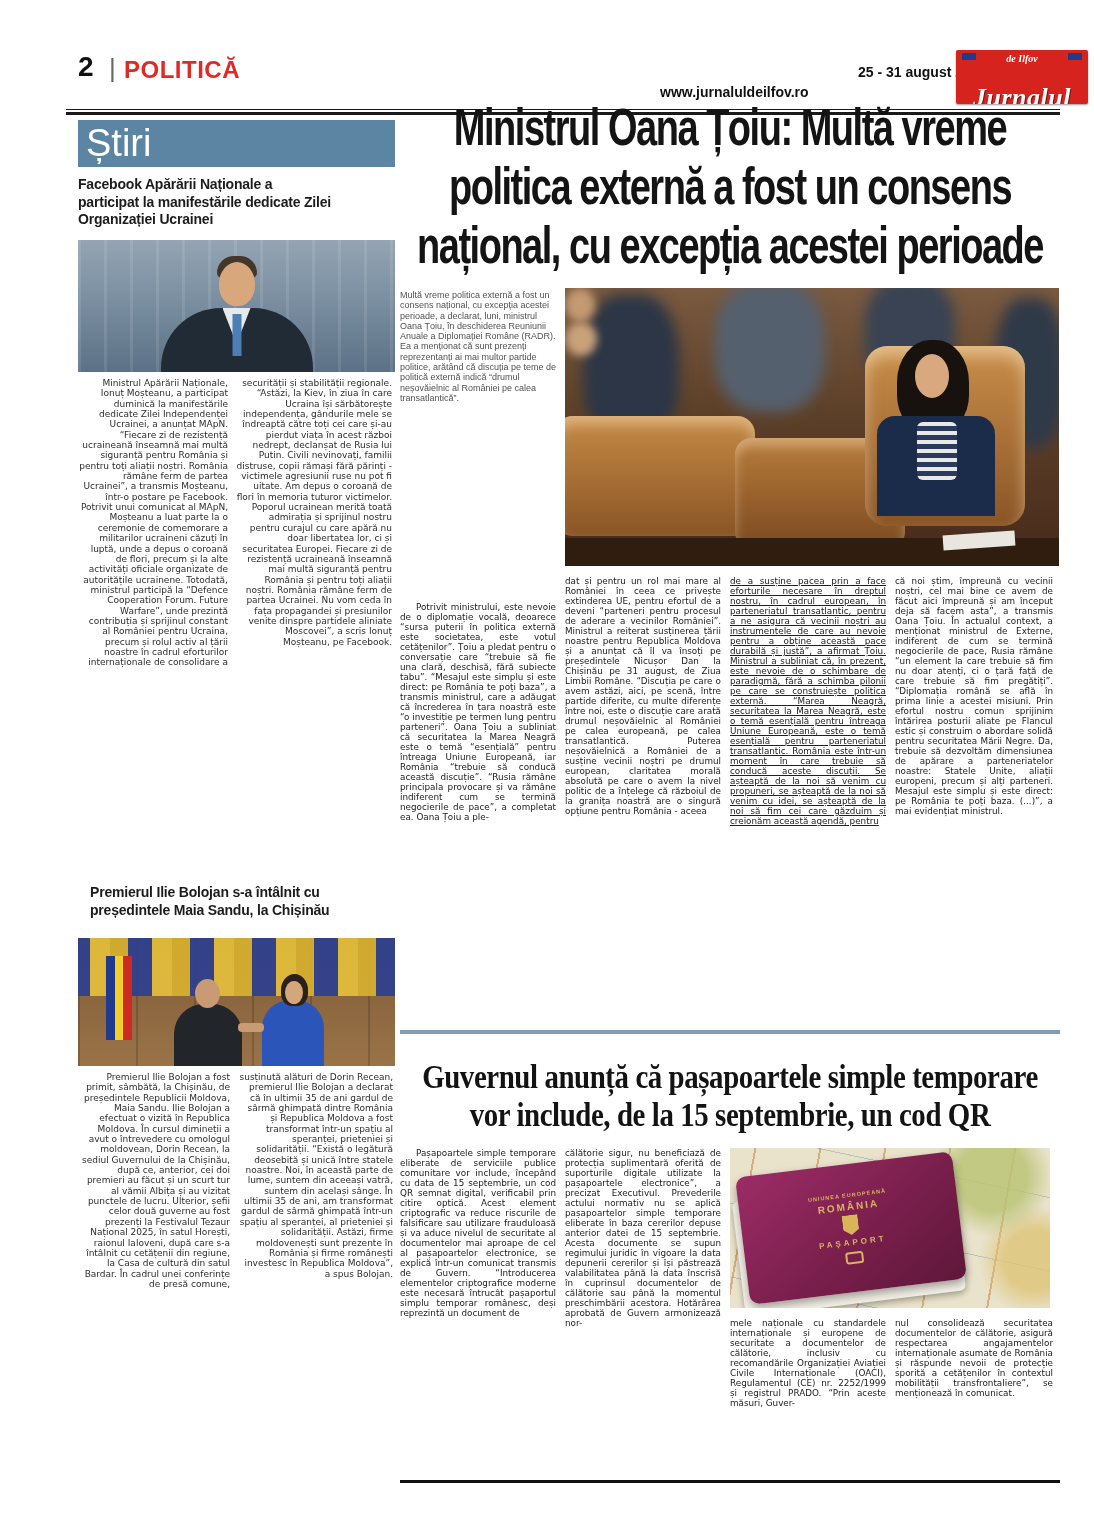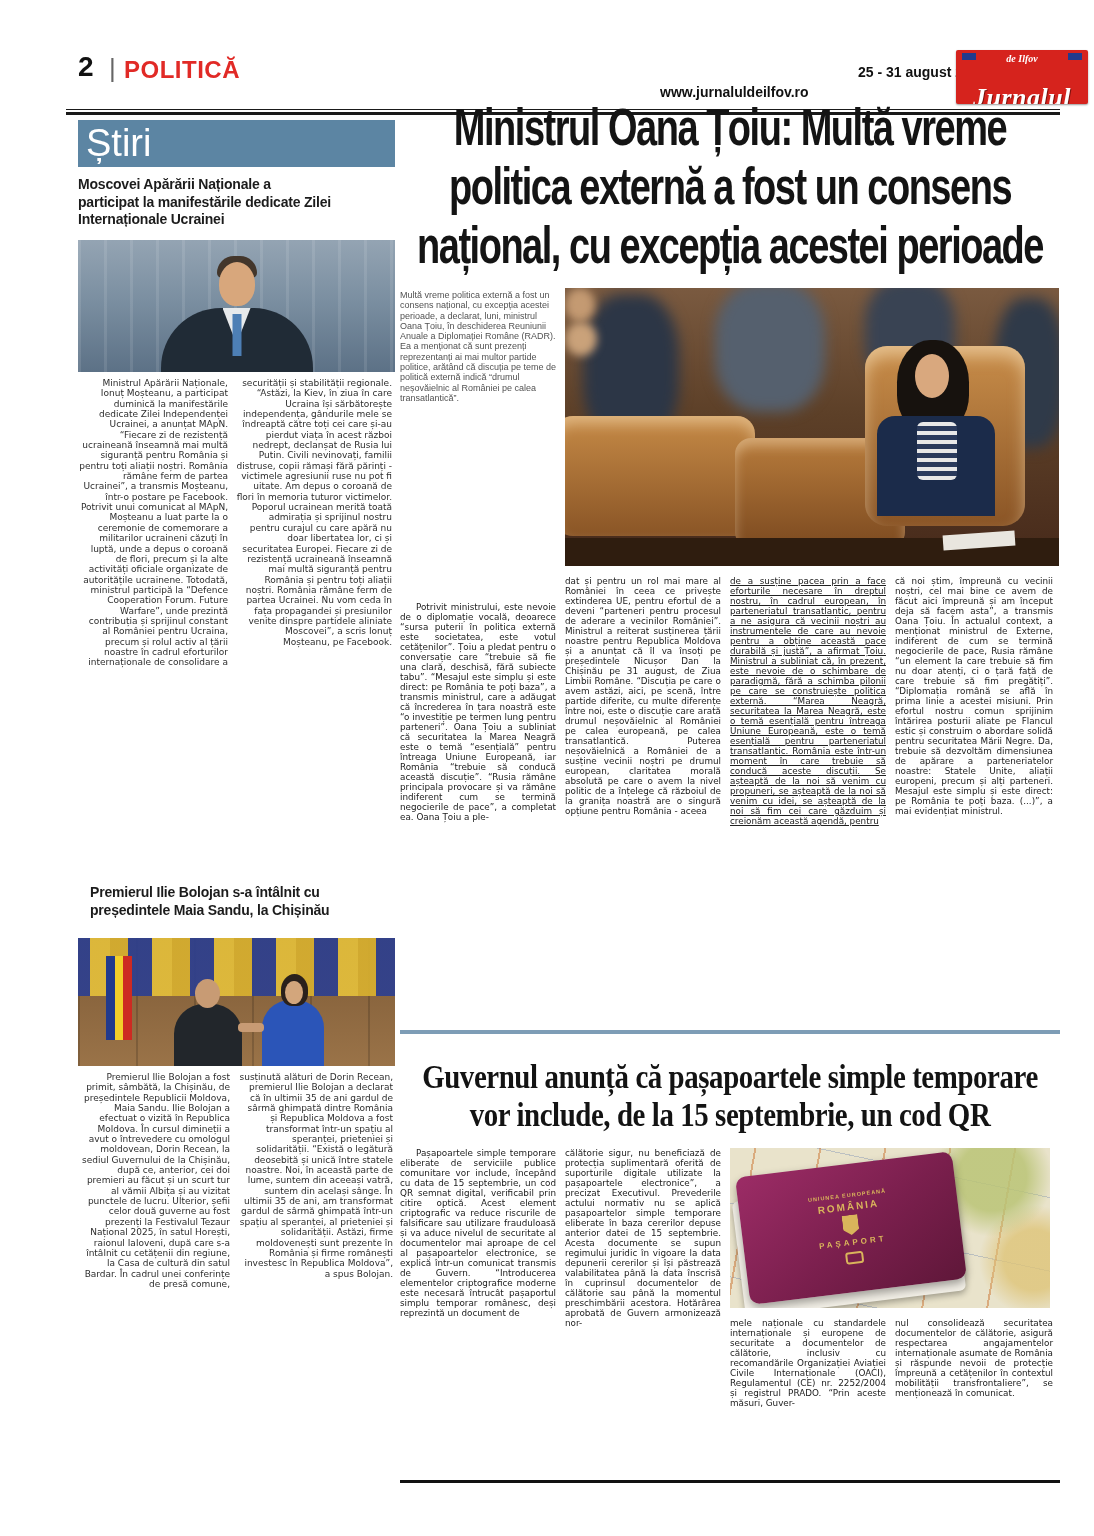--- a/index.html
+++ b/index.html
@@ -144,23 +144,23 @@
     <span class="corner c-r"></span>
     <div class="logo-top">de Ilfov</div>
     <div class="logo-main">Jurnalul</div>
     <div class="logo-bar"></div>
   </div>
   <div class="hrule"></div>
 
   <div class="stiri">Știri</div>
 
   <div class="sb-title t1">
-    <div>Moscovei Apărării Naționale a</div>
+    <div>Facebook Apărării Naționale a</div>
     <div>participat la manifestările dedicate Zilei</div>
-    <div>Internaționale Ucrainei</div>
+    <div>Organizației Ucrainei</div>
   </div>
 
   <div class="photo ph1">
     <div class="hair"></div>
     <div class="head"></div>
     <div class="suit"></div>
     <div class="shirt"></div>
     <div class="tie"></div>
   </div>
 
@@ -233,18 +233,18 @@
     <div class="pages"></div>
     <div class="cover">
       <div class="p-union">UNIUNEA EUROPEANĂ</div>
       <div class="p-country">ROMÂNIA</div>
       <div class="p-arms"></div>
       <div class="p-label">PAȘAPORT</div>
       <div class="p-chip"></div>
     </div>
   </div>
 
-  <div class="b-col bc3">mele naționale cu standardele internaționale și europene de securitate a documentelor de călătorie, inclusiv cu recomandările Organizației Aviației Civile Internaționale (OACI), Regulamentul (CE) nr. 2252/2004 și registrul PRADO. “Prin aceste măsuri, Guver-</div>
-  <div class="b-col bc4">nul consolidează securitatea documentelor de călătorie, asigură respectarea angajamentelor internaționale asumate de România și răspunde nevoii de protecție împreună a cetățenilor în contextul mobilității transfrontaliere”, se menționează în comunicat.</div>
+  <div class="b-col bc3">mele naționale cu standardele internaționale și europene de securitate a documentelor de călătorie, inclusiv cu recomandările Organizației Aviației Civile Internaționale (OACI), Regulamentul (CE) nr. 2252/1999 și registrul PRADO. “Prin aceste măsuri, Guver-</div>
+  <div class="b-col bc4">nul consolidează securitatea documentelor de călătorie, asigură respectarea angajamentelor internaționale asumate de România și răspunde nevoii de protecție sporită a cetățenilor în contextul mobilității transfrontaliere”, se menționează în comunicat.</div>
 
   <div class="bottom-rule"></div>
 
 </div>
 
 </body></html>

